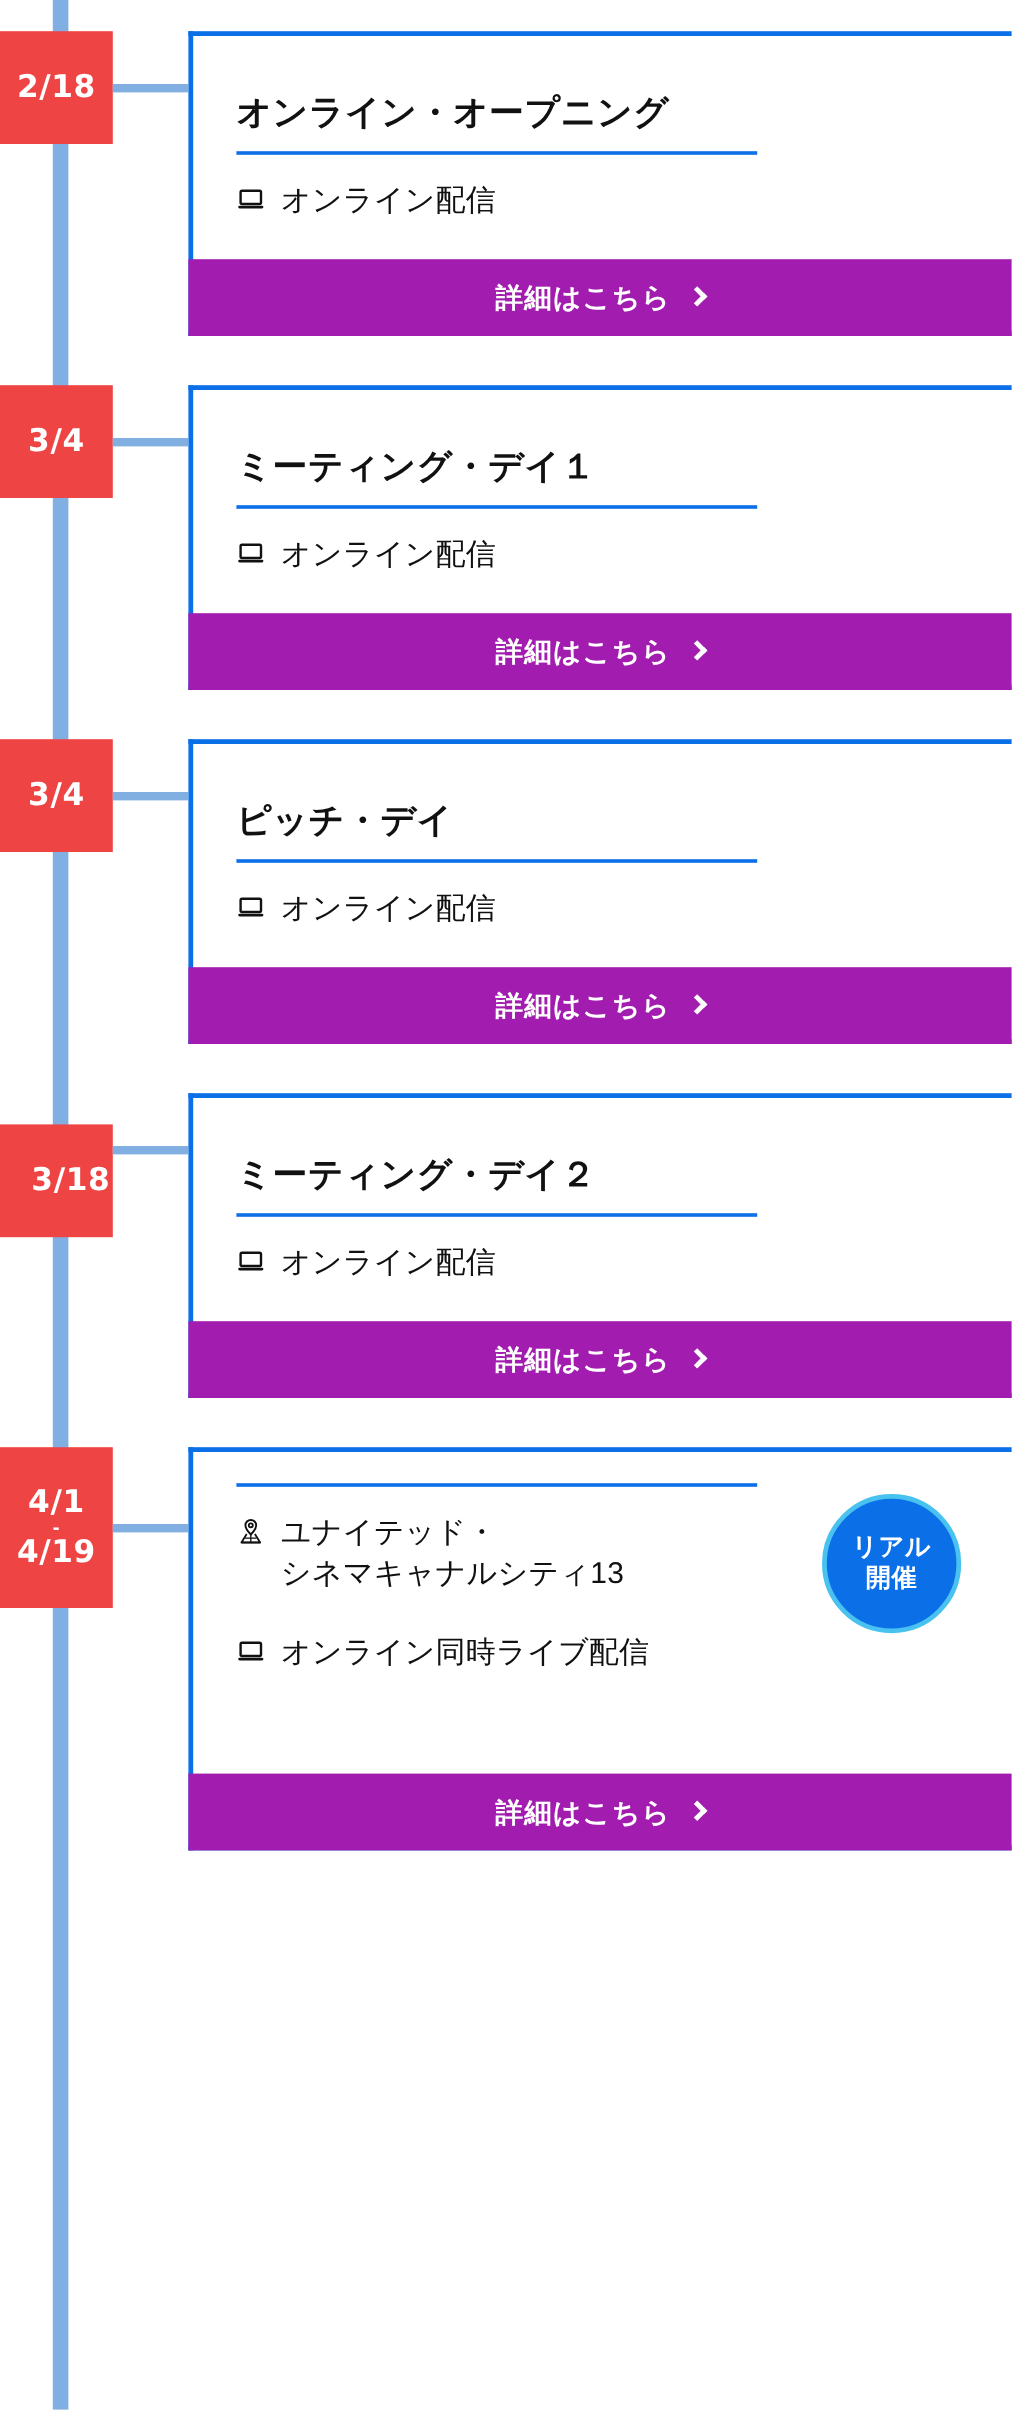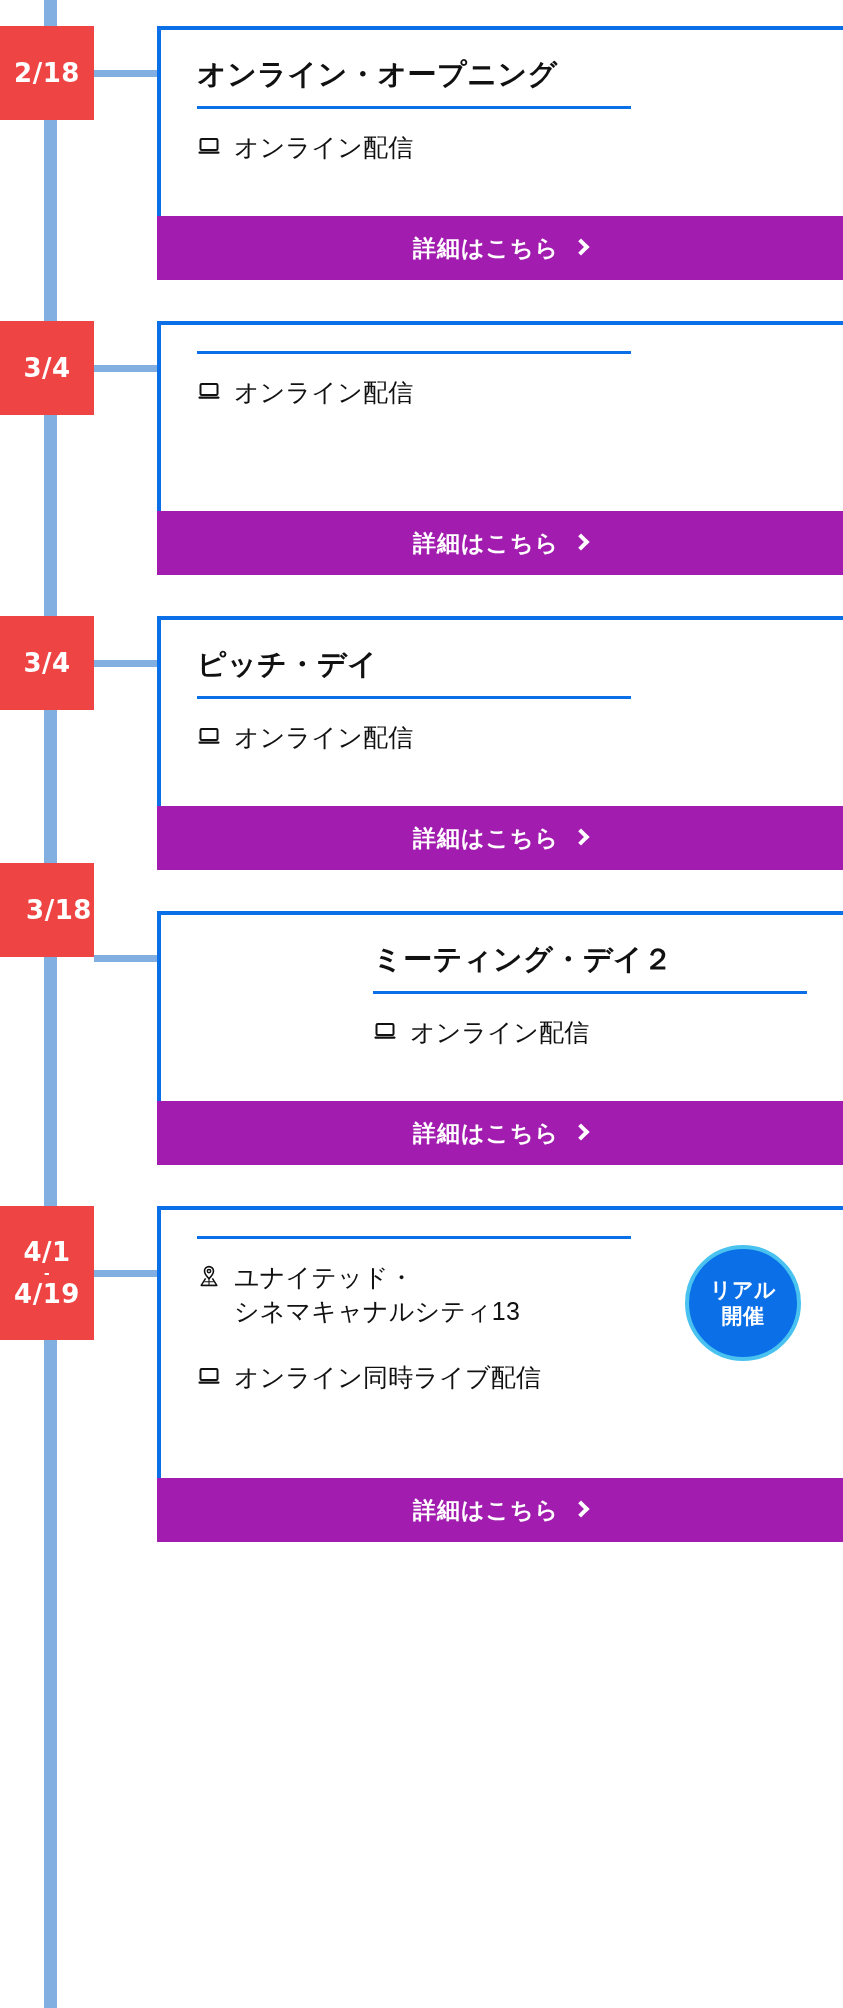--- a/index.html
+++ b/index.html
@@ -80,20 +80,21 @@
     padding: 26px 36px 16px 36px;
     position: relative;
   }
   .card-title {
     font-size: 29px;
     font-weight: bold;
     color: #111111;
     letter-spacing: .5px;
     line-height: 1.25;
     padding-bottom: 14px;
+    margin-top: 20px;
   }
   .title-rule {
     height: 3px;
     background: #0b6fe8;
     width: 434px;
     margin-bottom: 22px;
   }
   .meta-row {
     display: flex;
     align-items: flex-start;
@@ -194,20 +195,21 @@
       <span class="chev"></span>
     </div>
       </div>
       <div class="date-badge" style="top: 321px; height: 94px;">
         <span class="d">3/4</span>
       </div>
       <div class="connector" style="top: 365px;"></div>
       <div class="card" style="top: 321px; height: 254px;">
     <div class="card-body">
 
+      <div class="card-title">ミーティング・デイ１</div>
       <div class="title-rule"></div>
       <div class="meta-row">
         <span class="meta-icon">
               <svg width="24" height="24" viewBox="0 0 24 24" fill="none">
   <rect x="3.5" y="5" width="17" height="11" rx="1.2" stroke="#111" stroke-width="2"></rect>
   <rect x="1.5" y="17.4" width="21" height="2.4" rx="1.2" fill="#111"></rect>
 </svg>
             </span>
         <span class="meta-text">
               <div>オンライン配信</div>
@@ -238,25 +240,25 @@
         <span class="meta-text">
               <div>オンライン配信</div>
             </span>
       </div>
     </div>
     <div class="cta">
       <span>詳細はこちら</span>
       <span class="chev"></span>
     </div>
       </div>
-      <div class="date-badge" style="top: 863px; height: 94px; padding-left: 24px;">
+      <div class="date-badge" style="top: 937px; height: 94px; padding-left: 24px;">
         <span class="d">3/18</span>
       </div>
       <div class="connector" style="top: 955px;"></div>
-      <div class="card" style="top: 911px; height: 254px; align-items: flex-end;">
+      <div class="card" style="top: 911px; height: 254px;">
     <div class="card-body">
 
       <div class="card-title">ミーティング・デイ２</div>
       <div class="title-rule"></div>
       <div class="meta-row">
         <span class="meta-icon">
               <svg width="24" height="24" viewBox="0 0 24 24" fill="none">
   <rect x="3.5" y="5" width="17" height="11" rx="1.2" stroke="#111" stroke-width="2"></rect>
   <rect x="1.5" y="17.4" width="21" height="2.4" rx="1.2" fill="#111"></rect>
 </svg>

